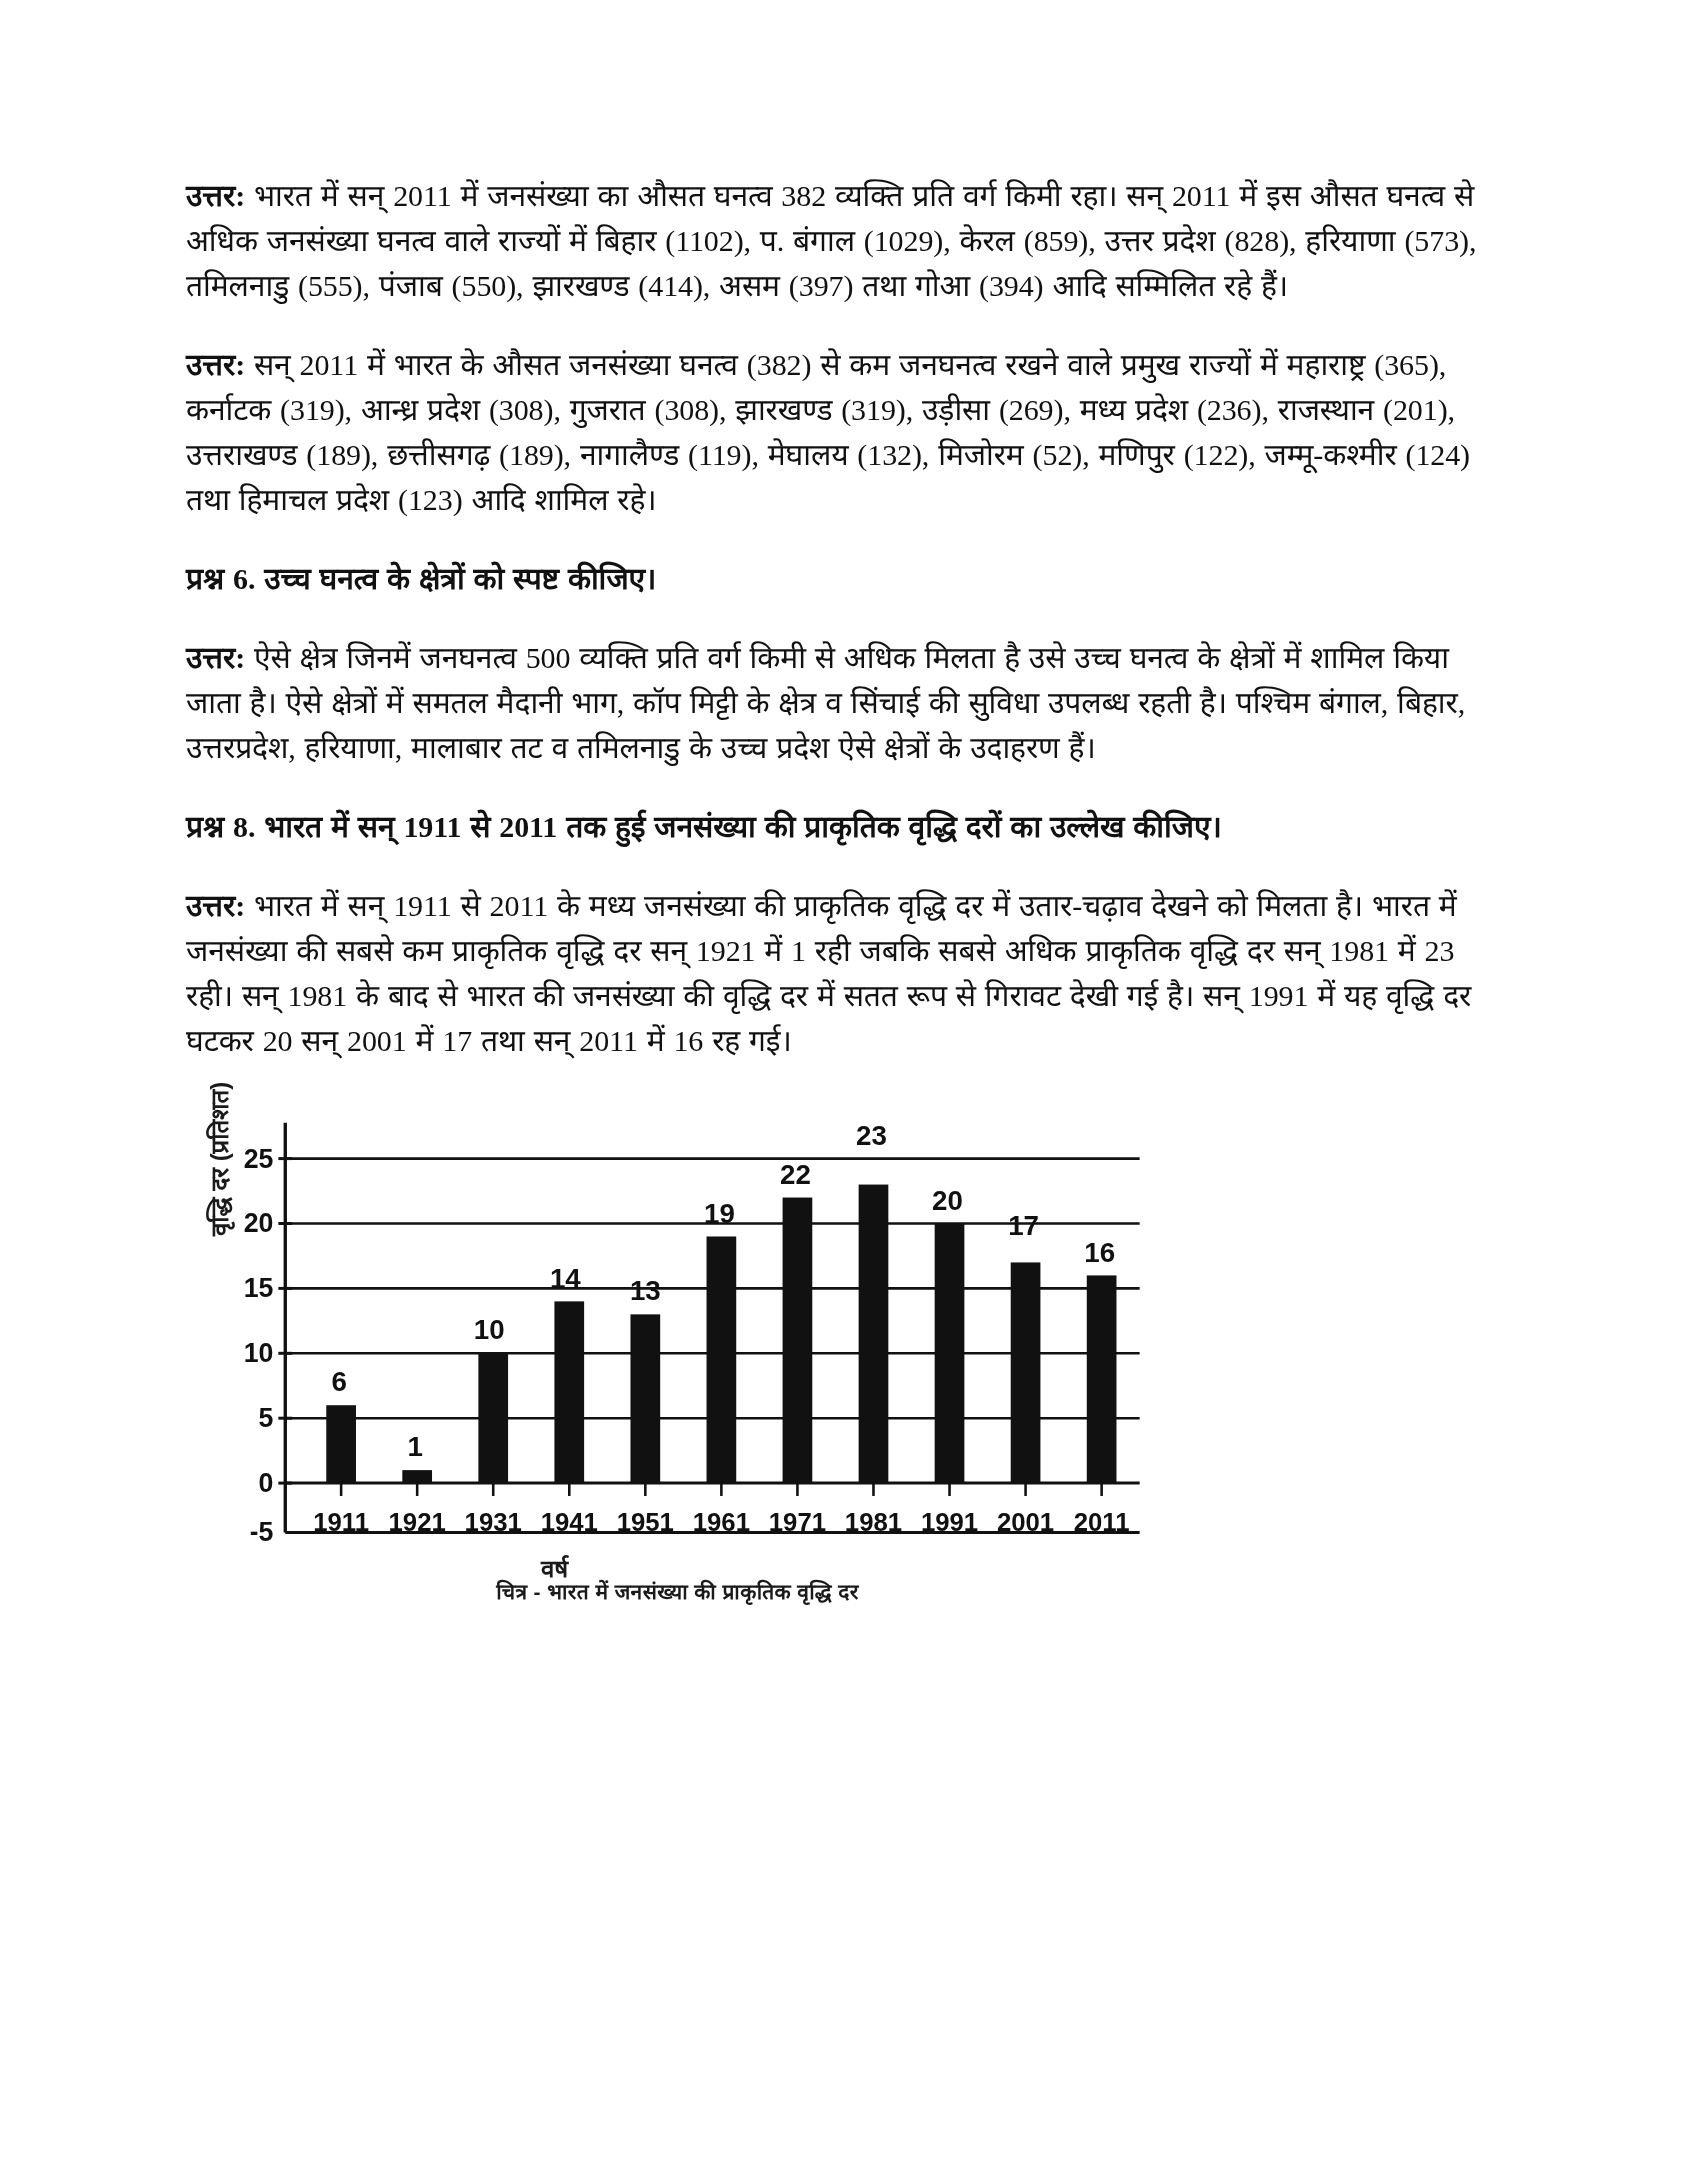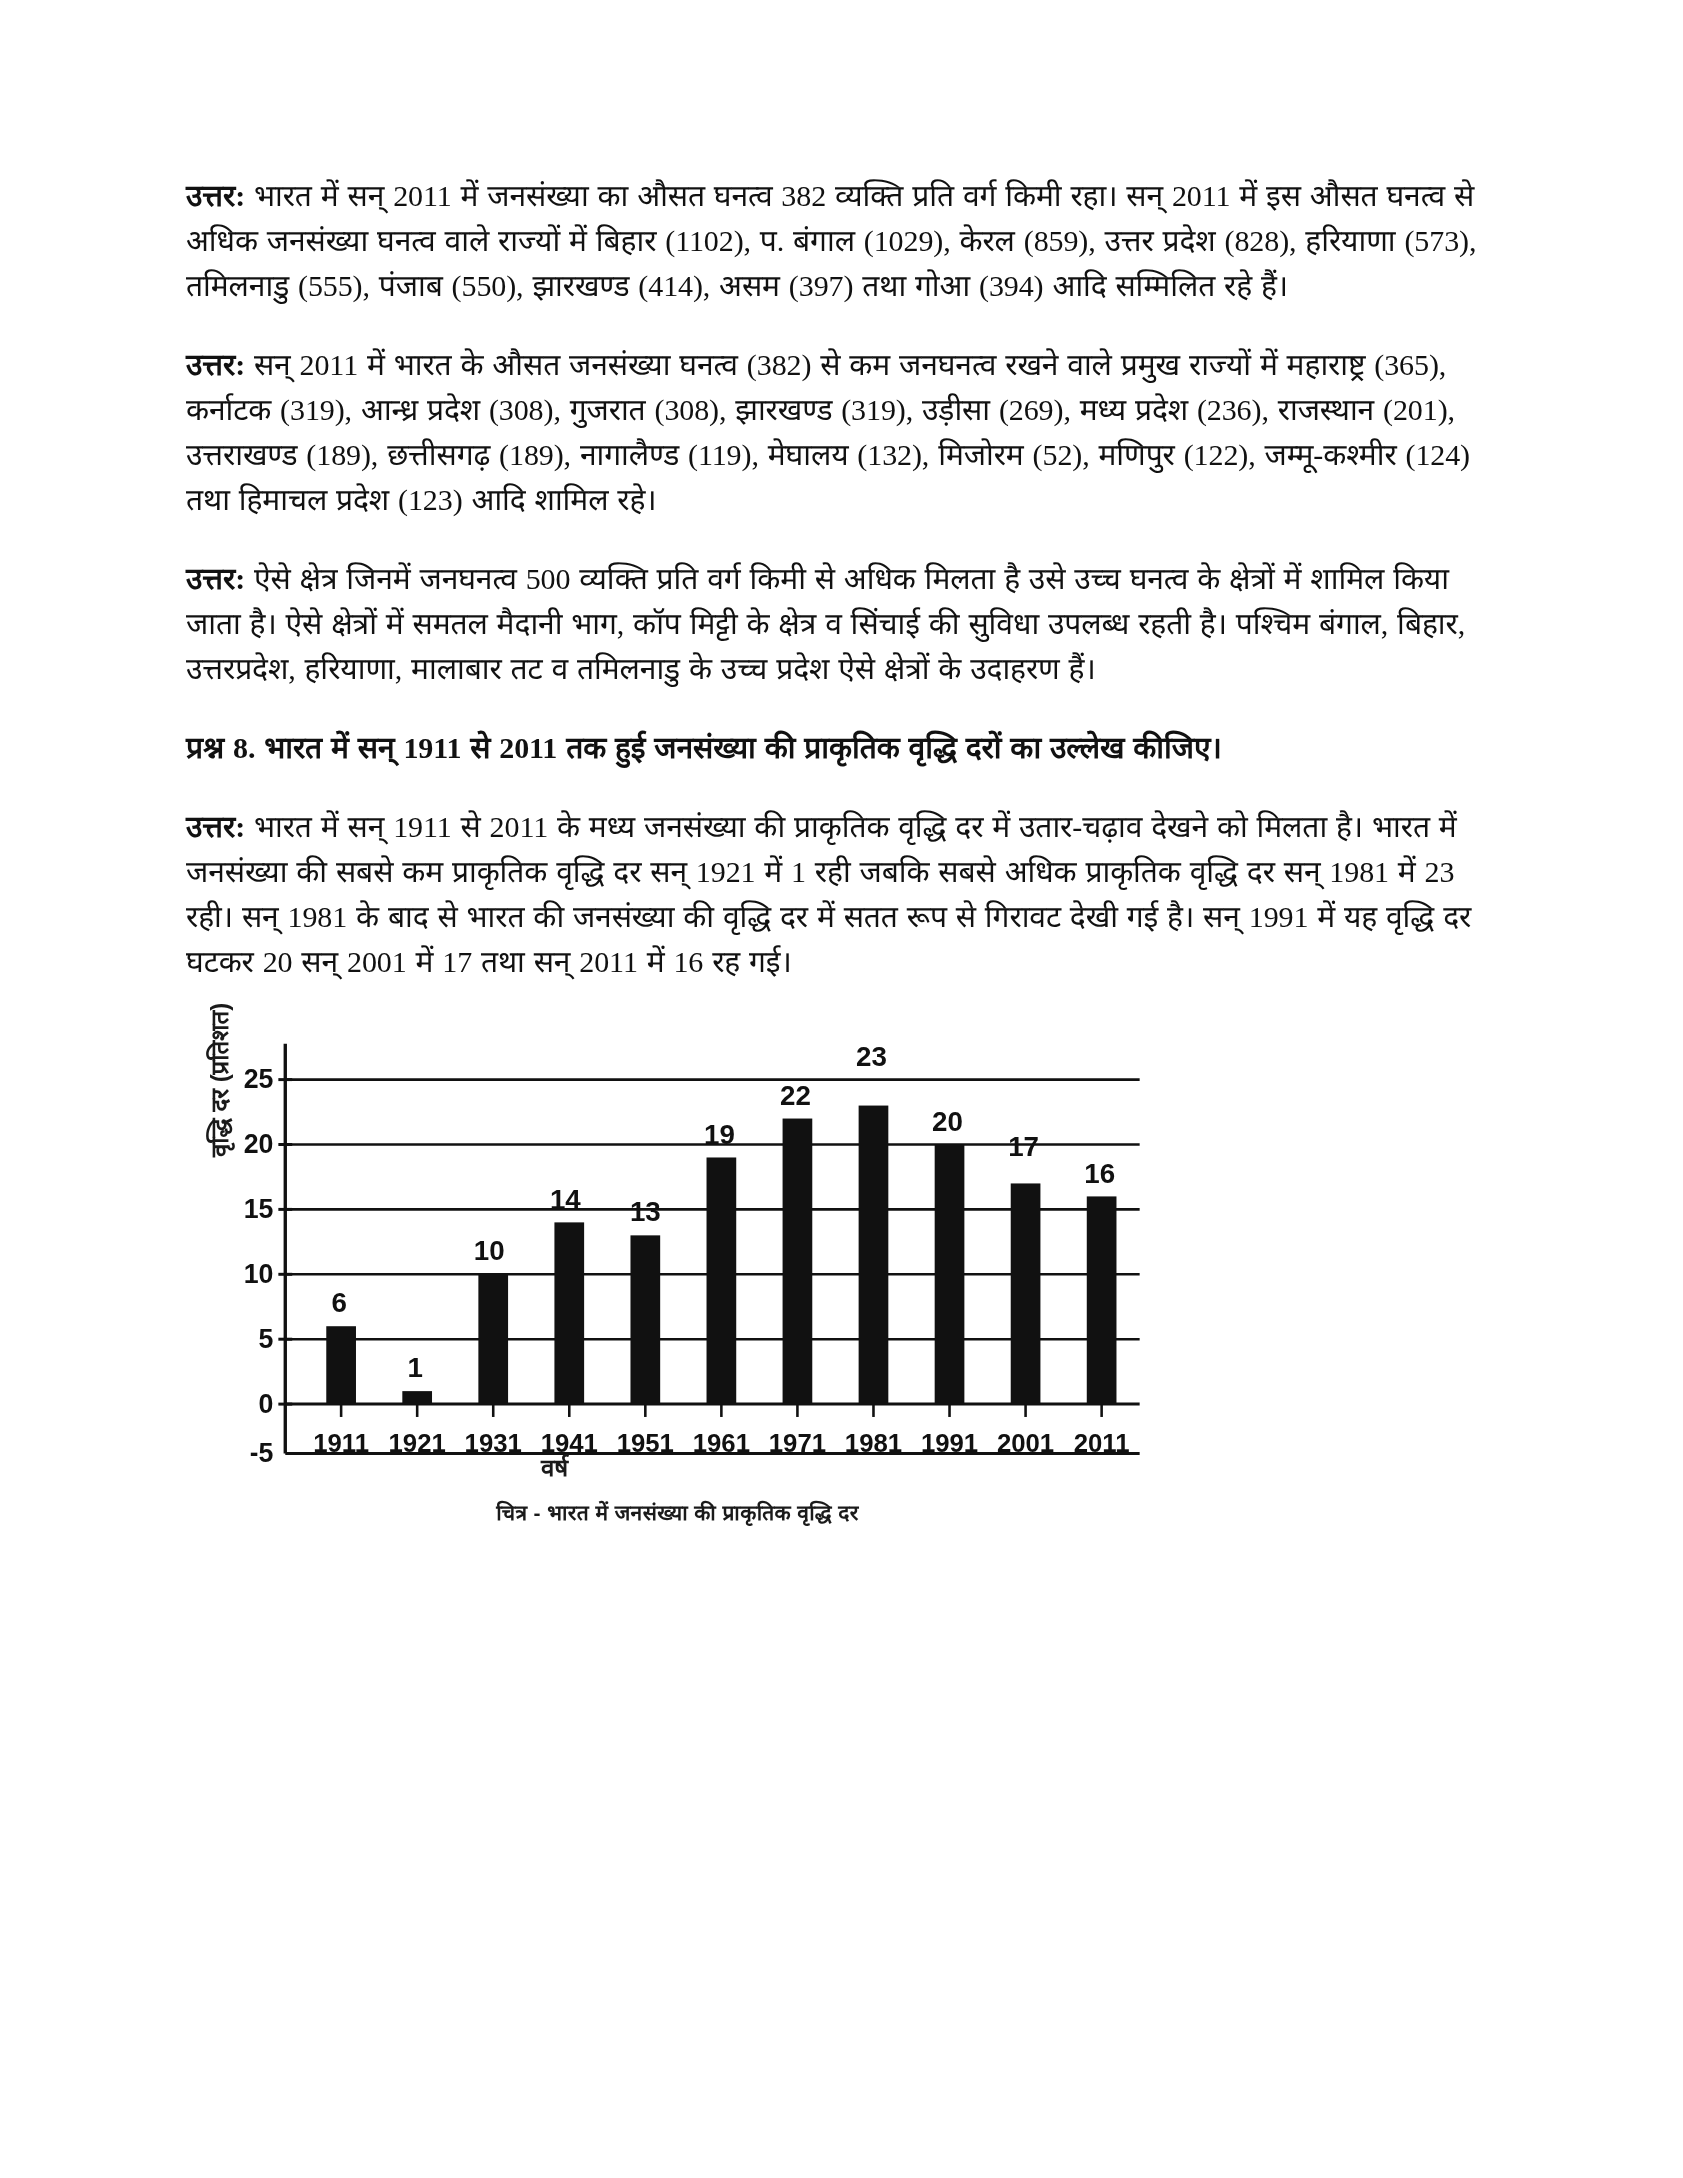--- a/index.html
+++ b/index.html
@@ -63,21 +63,21 @@
     text-align: center;
     font-size: 21px;
     font-weight: bold;
     font-family: "Liberation Sans", "DejaVu Sans", sans-serif;
     letter-spacing: 0.4px;
     color: #1a1a1a;
   }
   .axis-title-x {
     position: absolute;
     left: 327px;
-    top: 432px;
+    top: 454px;
     font-size: 24px;
     font-weight: bold;
     font-family: "Liberation Sans", "DejaVu Sans", sans-serif;
     color: #1a1a1a;
   }
   .axis-title-y {
     position: absolute;
     left: -12px;
     top: 139px;
     font-size: 24px;
@@ -99,20 +99,21 @@
 
   <p class="para">
     <span class="lead">उत्तर:</span><span> भारत में सन् 2011 में जनसंख्या का औसत घनत्व 382 व्यक्ति प्रति वर्ग किमी रहा। सन् 2011 में इस औसत घनत्व से अधिक जनसंख्या घनत्व वाले राज्यों में बिहार (1102), प. बंगाल (1029), केरल (859), उत्तर प्रदेश (828), हरियाणा (573), तमिलनाडु (555), पंजाब (550), झारखण्ड (414), असम (397) तथा गोआ (394) आदि सम्मिलित रहे हैं।</span>
   </p>
 
 
   <p class="para">
     <span class="lead">उत्तर:</span><span> सन् 2011 में भारत के औसत जनसंख्या घनत्व (382) से कम जनघनत्व रखने वाले प्रमुख राज्यों में महाराष्ट्र (365), कर्नाटक (319), आन्ध्र प्रदेश (308), गुजरात (308), झारखण्ड (319), उड़ीसा (269), मध्य प्रदेश (236), राजस्थान (201), उत्तराखण्ड (189), छत्तीसगढ़ (189), नागालैण्ड (119), मेघालय (132), मिजोरम (52), मणिपुर (122), जम्मू-कश्मीर (124) तथा हिमाचल प्रदेश (123) आदि शामिल रहे।</span>
   </p>
 
+  <p class="qhead">प्रश्न 6. उच्च घनत्व के क्षेत्रों को स्पष्ट कीजिए।</p>
 
   <p class="para">
     <span class="lead">उत्तर:</span><span> ऐसे क्षेत्र जिनमें जनघनत्व 500 व्यक्ति प्रति वर्ग किमी से अधिक मिलता है उसे उच्च घनत्व के क्षेत्रों में शामिल किया जाता है। ऐसे क्षेत्रों में समतल मैदानी भाग, कॉप मिट्टी के क्षेत्र व सिंचाई की सुविधा उपलब्ध रहती है। पश्चिम बंगाल, बिहार, उत्तरप्रदेश, हरियाणा, मालाबार तट व तमिलनाडु के उच्च प्रदेश ऐसे क्षेत्रों के उदाहरण हैं।</span>
   </p>
 
   <p class="qhead">प्रश्न 8. भारत में सन् 1911 से 2011 तक हुई जनसंख्या की प्राकृतिक वृद्धि दरों का उल्लेख कीजिए।</p>
 
   <p class="para">
     <span class="lead">उत्तर:</span><span> भारत में सन् 1911 से 2011 के मध्य जनसंख्या की प्राकृतिक वृद्धि दर में उतार-चढ़ाव देखने को मिलता है। भारत में जनसंख्या की सबसे कम प्राकृतिक वृद्धि दर सन् 1921 में 1 रही जबकि सबसे अधिक प्राकृतिक वृद्धि दर सन् 1981 में 23 रही। सन् 1981 के बाद से भारत की जनसंख्या की वृद्धि दर में सतत रूप से गिरावट देखी गई है। सन् 1991 में यह वृद्धि दर घटकर 20 सन् 2001 में 17 तथा सन् 2011 में 16 रह गई।</span>
   </p>

